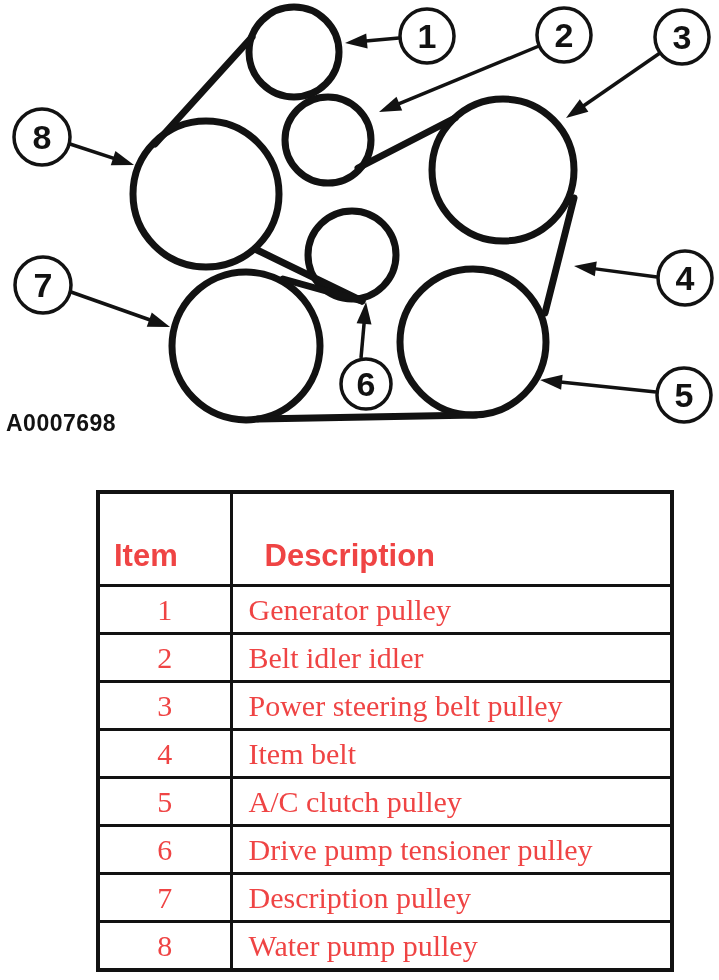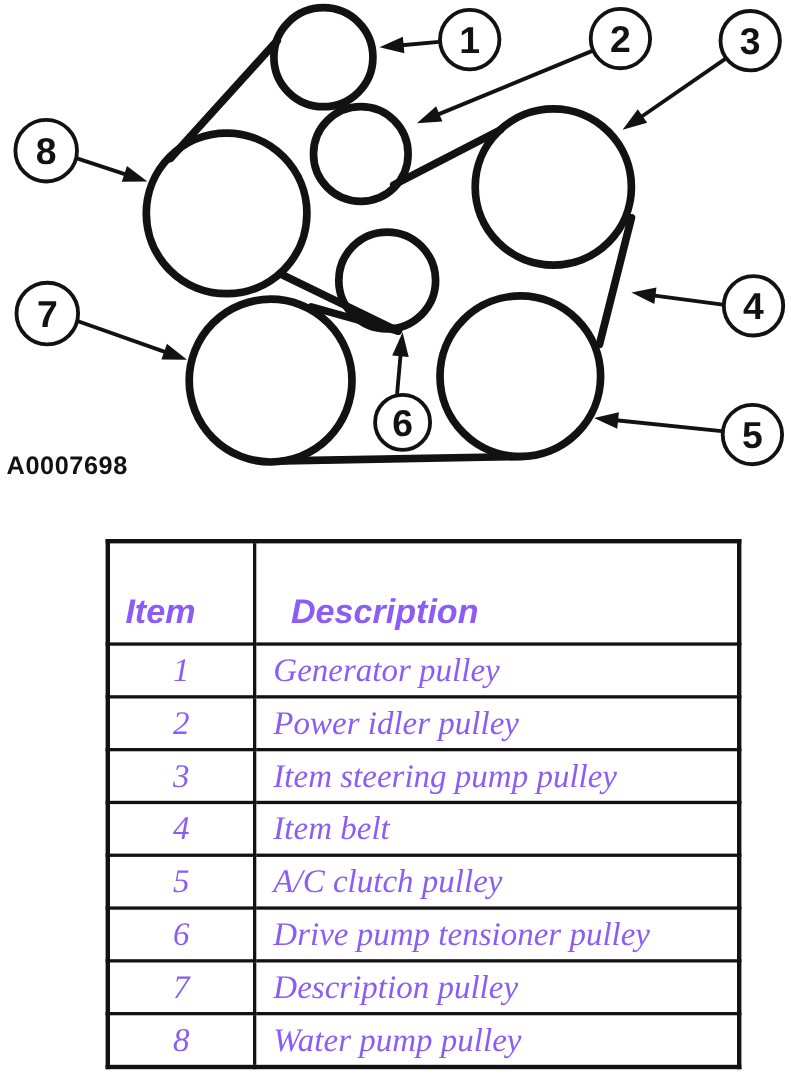--- a/index.html
+++ b/index.html
@@ -35,23 +35,22 @@
     left: 96px;
     top: 490px;
     width: 574px;
     border-collapse: collapse;
     table-layout: fixed;
     border: 4px solid #121212;
   }
   table.belt-table th,
   table.belt-table td {
     border: 3px solid #121212;
-    color: #8b5cf6;
+    color: #ef4444;
     background: #ffffff;
-    font-style: italic;
   }
   table.belt-table col.c-item { width: 133px; }
   table.belt-table col.c-desc { width: 441px; }
   table.belt-table th {
     height: 80px;
     vertical-align: bottom;
     text-align: left;
     font-family: "Liberation Sans", sans-serif;
     font-weight: bold;
     font-size: 31px;
@@ -136,25 +135,25 @@
       <th class="h-desc">Description</th>
     </tr>
   </thead>
   <tbody>
       <tr>
         <td class="cell-item">1</td>
         <td class="cell-desc">Generator pulley</td>
       </tr>
       <tr>
         <td class="cell-item">2</td>
-        <td class="cell-desc">Power idler pulley</td>
+        <td class="cell-desc">Belt idler idler</td>
       </tr>
       <tr>
         <td class="cell-item">3</td>
-        <td class="cell-desc">Item steering pump pulley</td>
+        <td class="cell-desc">Power steering belt pulley</td>
       </tr>
       <tr>
         <td class="cell-item">4</td>
         <td class="cell-desc">Item belt</td>
       </tr>
       <tr>
         <td class="cell-item">5</td>
         <td class="cell-desc">A/C clutch pulley</td>
       </tr>
       <tr>

